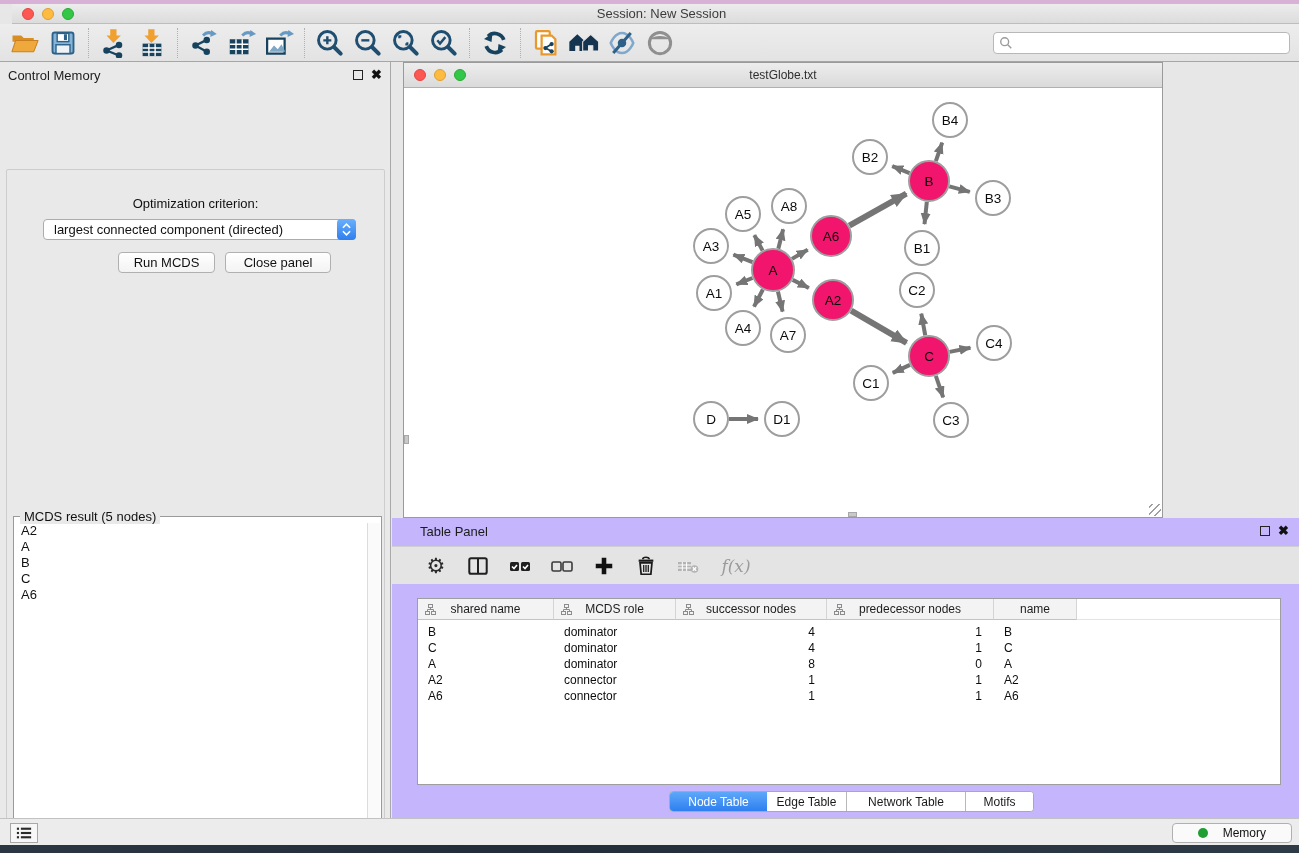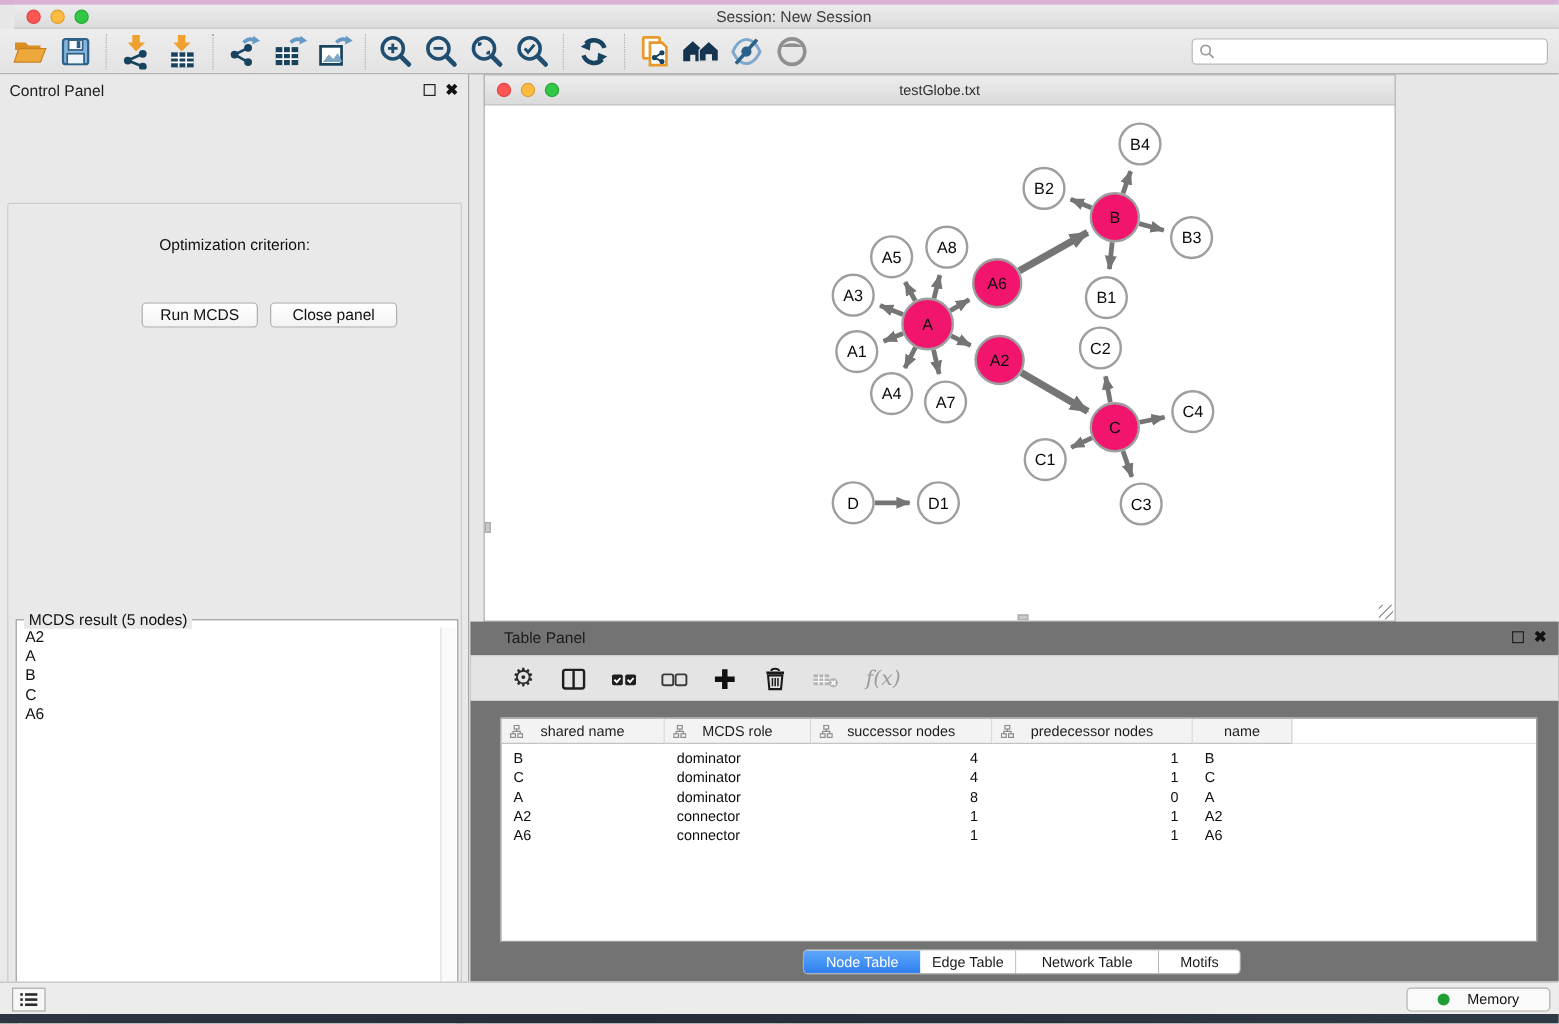--- a/index.html
+++ b/index.html
@@ -59,21 +59,21 @@
   .netwin .ntitle { height:25px; background:linear-gradient(#ededed,#dadada); border-bottom:1px solid #b0b0b0;
     display:flex; align-items:center; position:relative; }
   .netwin .ntitle .title { position:absolute; left:0; right:0; text-align:center; font-size:12px; color:#2f2f2f; }
   .canvas { position:absolute; left:0; top:25px; right:0; bottom:0; background:#fff; overflow:hidden; }
   .scrollmark-left { position:absolute; left:0; top:347px; width:5px; height:9px; background:#c9c9c9; border:1px solid #a8a8a8; }
   .scrollmark-bottom { position:absolute; left:444px; bottom:0; width:9px; height:5px; background:#c9c9c9; border:1px solid #a8a8a8; }
   .resize-grip { position:absolute; right:1px; bottom:1px; width:12px; height:12px;
     background:repeating-linear-gradient(135deg, transparent 0 2px, #9f9f9f 2px 3px, transparent 3px 5px); }
 
   
-  .tpanel { left:392px; top:518px; width:907px; height:300px; background:#737373; }
+  .tpanel { left:392px; top:518px; width:907px; height:300px; background:#c4b5fd; }
   .tptoolbar { position:absolute; left:0; top:28px; width:907px; height:38px; background:#e4e4e4;
     border-top:1px solid #cfcfcf; display:flex; align-items:center; padding-left:30px; gap:14px; }
   .tpi { width:28px; height:28px; display:flex; align-items:center; justify-content:center; }
   .gear-glyph { font-size:21px; color:#2b2b2b; line-height:21px; }
   .fx-glyph { font-family:"DejaVu Serif", serif; font-style:italic; font-size:17px; color:#9b9b9b; }
   .datatable { position:absolute; left:25px; top:80px; width:864px; height:187px; background:#fff; border:1px solid #9e9e9e; overflow:hidden; }
   .thead { display:grid; grid-template-columns:136px 122px 151px 167px 83px 1fr; height:21px; }
   .th { background:#f3f3f3; border-right:1px solid #d4d4d4; border-bottom:1px solid #c3c3c3;
     font-size:12px; color:#1d1d1d; position:relative; display:flex; align-items:center; justify-content:center; }
   .th .hicon { position:absolute; left:7px; top:5px; }
@@ -235,29 +235,40 @@
     <svg width="14" height="14" viewBox="0 0 16 16">
       <circle cx="6.5" cy="6.5" r="4.5" fill="none" stroke="#9a9a9a" stroke-width="1.6"></circle>
       <path d="M10 10 L14 14" stroke="#9a9a9a" stroke-width="1.6"></path>
     </svg>
     <input type="text" value="" style="">
   </span>
 </div>
 
 <div class="abs cpanel">
   <div class="panel-head">
-    <span>Control Panel</span>
+    <span>Control Memory</span>
     <span class="spacer"></span>
     <span class="wctl">
       <span class="float-ic"></span>
       <span class="close-ic">✖</span>
     </span>
   </div>
   <div class="abs tabcontent-border"></div>
   <div class="abs optlabel">Optimization criterion:</div>
+  <div class="abs combo">
+    <span class="val">largest connected component (directed)</span>
+    <span class="step">
+      <svg width="9" height="6" viewBox="0 0 10 6">
+          <path d="M1 5 L5 1 L9 5" fill="none" stroke="#fff" stroke-width="1.8"></path>
+        </svg>
+      <svg width="9" height="6" viewBox="0 0 10 6">
+          <path d="M1 1 L5 5 L9 1" fill="none" stroke="#fff" stroke-width="1.8"></path>
+        </svg>
+    </span>
+  </div>
   <div class="abs pushbtn" style="left:93px; top:190px; width:97px;">Run MCDS</div>
   <div class="abs pushbtn" style="left:200px; top:190px; width:106px;">Close panel</div>
   <div class="abs fieldset">
     <span class="legend">MCDS result (5 nodes)</span>
     <div class="mcds-list" id="mcds-list">
         <div class="item">A2</div>
         <div class="item">A</div>
         <div class="item">B</div>
         <div class="item">C</div>
         <div class="item">A6</div>

